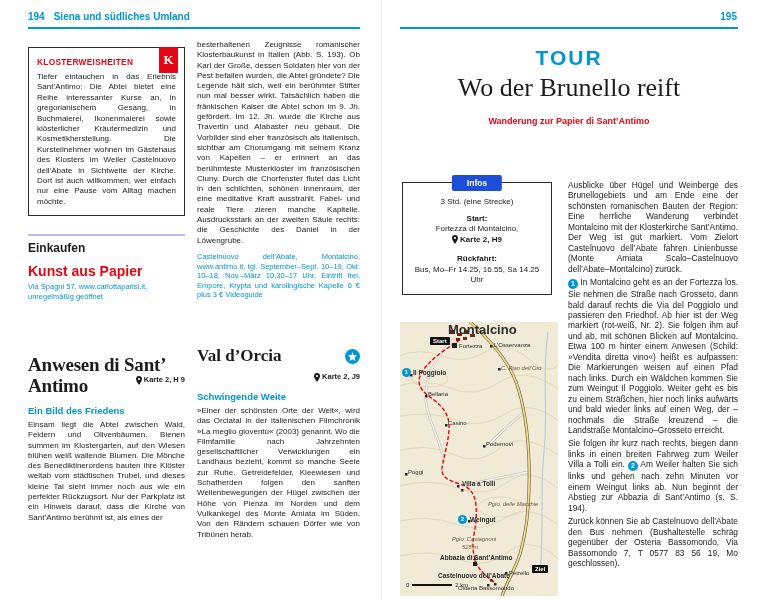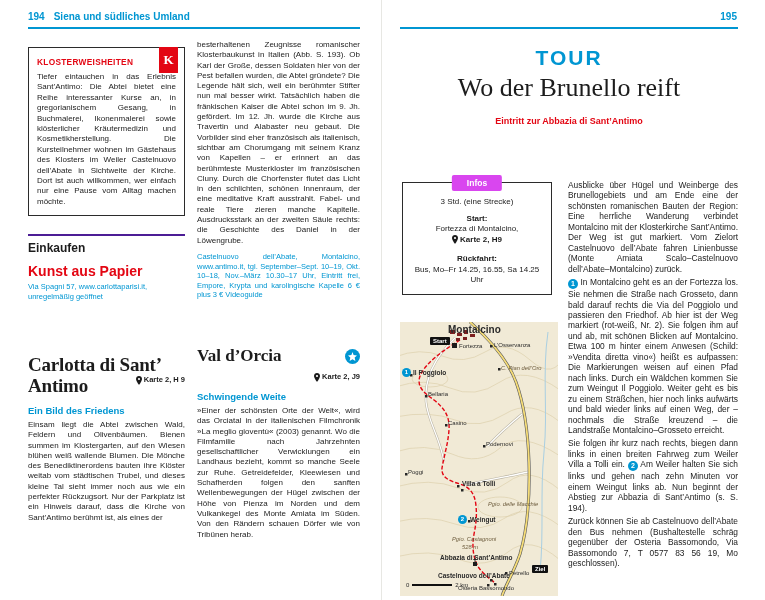--- a/index.html
+++ b/index.html
@@ -27,21 +27,21 @@
   
   .colA { position:absolute; left:0; top:0; width:157px; height:556px; overflow:hidden; }
   .colB { position:absolute; left:169px; top:0; width:163px; height:556px; overflow:hidden; }
 
   .kloster-box { position:absolute; left:0; top:7px; width:157px; border:1px solid #2b2b2b; padding:9px 8px 8px; }
   .k-tab { position:absolute; top:-1px; right:6px; width:19px; height:26px; background:#e30613; color:#fff;
            text-align:center; font-weight:bold; font-size:13px; line-height:26px; font-family:"Liberation Serif",serif; }
   .k-title { color:#e30613; font-size:8.3px; font-weight:bold; letter-spacing:.3px; margin:0 22px 5px 0; }
   .k-body { font-size:8px; line-height:10.4px; text-align:justify; }
 
-  .einkaufen { position:absolute; left:0; top:194px; width:157px; border-top:2px solid #4c1d95; padding-top:5px; }
+  .einkaufen { position:absolute; left:0; top:194px; width:157px; border-top:2px solid #c4b5fd; padding-top:5px; }
   .sec-title { font-size:12px; font-weight:bold; margin:0 0 8px; }
   .item-title { color:#e30613; font-size:14px; font-weight:bold; margin:0 0 3px; }
   .body { font-size:8px; line-height:10.3px; text-align:justify; margin:0; }
   .lead-bold { font-weight:bold; }
   .contact { color:#0096d2; font-size:7.5px; line-height:9.6px; margin-top:3px; text-align:left; }
 
   .abbazia-sec { position:absolute; left:0; top:314px; width:157px; }
   .big-title { font-family:"Liberation Serif",serif; font-size:19px; line-height:21px; font-weight:bold; letter-spacing:-.2px; }
   .title-row2 { display:flex; justify-content:space-between; align-items:flex-start; }
   .map-ref { font-family:"Liberation Sans",sans-serif; font-size:7.5px; font-weight:bold; letter-spacing:0;
@@ -56,31 +56,31 @@
   .star-badge { width:15px; height:15px; border-radius:50%; background:#0096d2; display:inline-flex; align-items:center; justify-content:center; }
   .vd-ref { display:flex; justify-content:flex-end; margin-top:6px;text-align:right; }
 
   
   .tour-head { position:absolute; left:0; top:6px; width:338px; text-align:center; }
   .tour-label { color:#0096d2; font-size:21px; font-weight:bold; letter-spacing:2px; }
   .tour-title { font-family:"Liberation Serif",serif; font-size:26px; font-weight:normal; margin-top:3px; }
   .tour-sub { color:#e30613; font-size:9px; font-weight:bold; margin-top:13px; }
 
   .infos-box { position:absolute; left:2px; top:142px; width:150px; border:1px solid #2b2b2b; padding:14px 8px 9px; text-align:center; }
-  .infos-tab { position:absolute; top:-8px; left:50%; transform:translateX(-50%); background:#d946ef; color:#fff;
+  .infos-tab { position:absolute; top:-8px; left:50%; transform:translateX(-50%); background:#1d4ed8; color:#fff;
                font-size:8.5px; font-weight:bold; padding:3px 15px; border-radius:2px; }
   .infos-box .line { font-size:8px; line-height:10.2px; }
   .infos-box .lbl { font-weight:bold; margin-top:7px; }
   .infos-ref { display:inline-flex; align-items:center; gap:2px; font-size:8px; font-weight:bold; }
 
   .tour-map { position:absolute; left:0; top:282px; width:158px; height:274px; overflow:hidden; background:#f1ead6; }
   .tour-map svg { position:absolute; left:0; top:0; }
   .map-label { position:absolute; font-size:6px; line-height:7px; color:#2b2b2b; white-space:nowrap; }
   .map-label.b { font-weight:bold; font-size:6.5px; }
-  .map-label.big { font-weight:bold; font-size:10px; }
+  .map-label.big { font-weight:bold; font-size:13px; }
   .map-label.i { font-style:italic; color:#6d5c3d; font-size:5.8px; }
   .map-tag { position:absolute; background:#111; color:#fff; font-size:6px; font-weight:bold; padding:1px 3px; border-radius:1px; }
   .map-marker { position:absolute; width:9px; height:9px; border-radius:50%; background:#0096d2; color:#fff;
                 font-size:6px; font-weight:bold; text-align:center; line-height:9px; }
   .scalebar { position:absolute; left:6px; top:260px; display:flex; align-items:center; gap:3px; font-size:6px; color:#2b2b2b; }
   .scalebar .bar { width:40px; height:2px; background:linear-gradient(to right,#111 0 10px,#fff 10px 20px,#111 20px 30px,#fff 30px 40px); border:.5px solid #111; }
 
   .tour-text { position:absolute; left:168px; top:140px; width:170px; height:416px; overflow:hidden; }
   .tour-text p { font-size:8.4px; line-height:10.45px; text-align:justify; margin:0 0 3px; }
   .step-circle { display:inline-block; width:10px; height:10px; border-radius:50%; background:#0096d2; color:#fff;
@@ -113,21 +113,21 @@
     </aside>
 
     <section class="einkaufen">
       <h3 class="sec-title">Einkaufen</h3>
       <h5 class="item-title">Kunst aus Papier</h5>
       <p class="contact">Via Spagni 57, www.carlottaparisi.it, unregelmäßig geöffnet</p>
     </section>
 
     <section class="abbazia-sec">
       <h1 class="big-title">
-        <span>Carlotta di Sant’</span>
+        <span>Anwesen di Sant’</span>
         <span class="title-row2">
           <span>Antimo</span>
           <span class="map-ref">
             <svg class="pin" width="6" height="9" viewBox="0 0 6 9">
                 <path d="M3 0C1.3 0 0 1.3 0 3c0 2 3 6 3 6s3-4 3-6C6 1.3 4.7 0 3 0z" fill="#1a1a1a"></path>
                 <circle cx="3" cy="3" r="1.1" fill="#fff"></circle>
               </svg>
             <span>Karte 2, H 9</span>
           </span>
         </span>
@@ -161,21 +161,21 @@
       <p class="body">»Einer der schönsten Orte der Welt«, wird das Orciatal in der italienischen Filmchronik »La meglio gioventù« (2003) genannt. Wo die Filmfamilie nach Jahrzehnten gesellschaftlicher Verwicklungen ein Landhaus bezieht, kommt so manche Seele zur Ruhe. Getreidefelder, Kleewiesen und Schafherden folgen den sanften Wellenbewegungen der Hügel zwischen der Höhe von Pienza im Norden und dem Vulkankegel des Monte Amiata im Süden. Von den Rändern schauen Dörfer wie von Tribünen herab.</p>
     </section>
   </div>
 </div>
 
 <div class="page page-right">
 
   <header class="tour-head">
     <div class="tour-label">TOUR</div>
     <div class="tour-title">Wo der Brunello reift</div>
-    <div class="tour-sub">Eintritt zur Abbazia di Sant’Antimo</div>
+    <div class="tour-sub">Wanderung zur Papier di Sant’Antimo</div>
   </header>
 
   <aside class="infos-box">
     <div class="infos-tab">Infos</div>
     <div class="line">3 Std. (eine Strecke)</div>
     <div class="line lbl">Start:</div>
     <div class="line">Fortezza di Montalcino,</div>
     <div class="line">
       <span class="infos-ref">
         <svg class="pin" width="6" height="9" viewBox="0 0 6 9">

